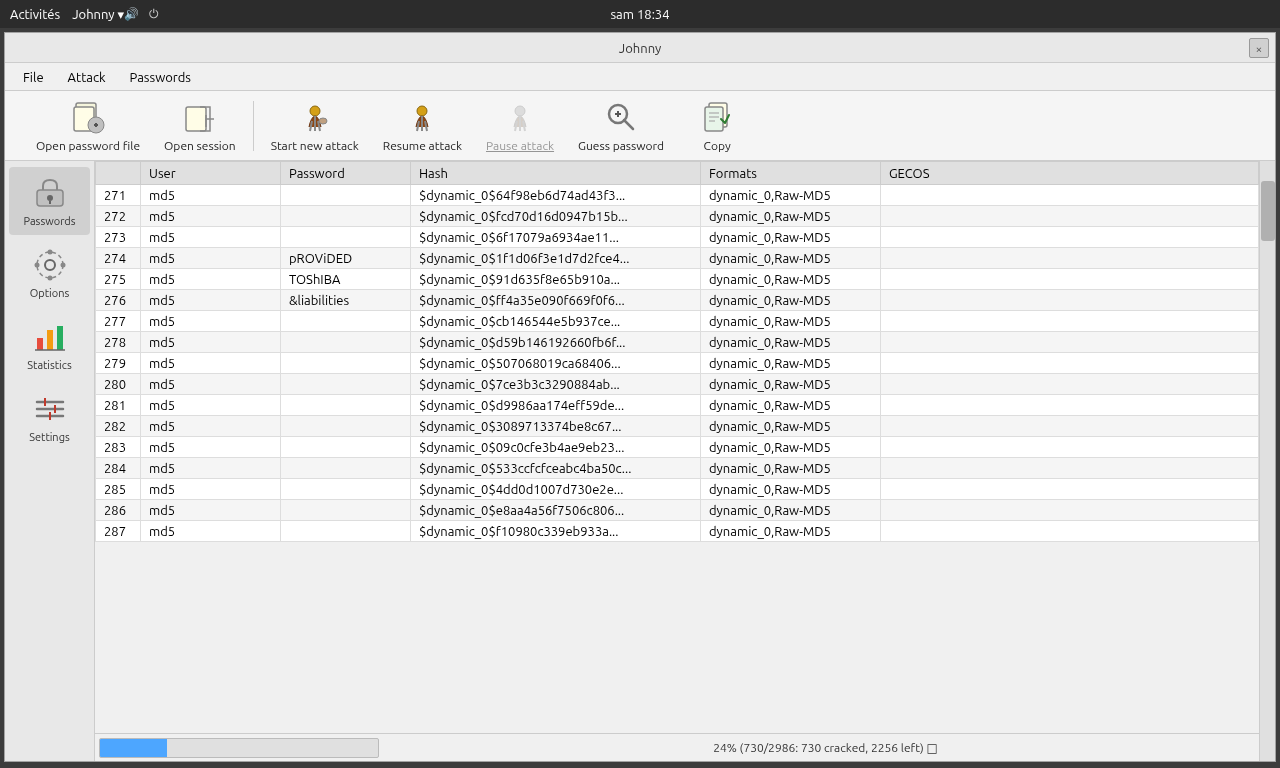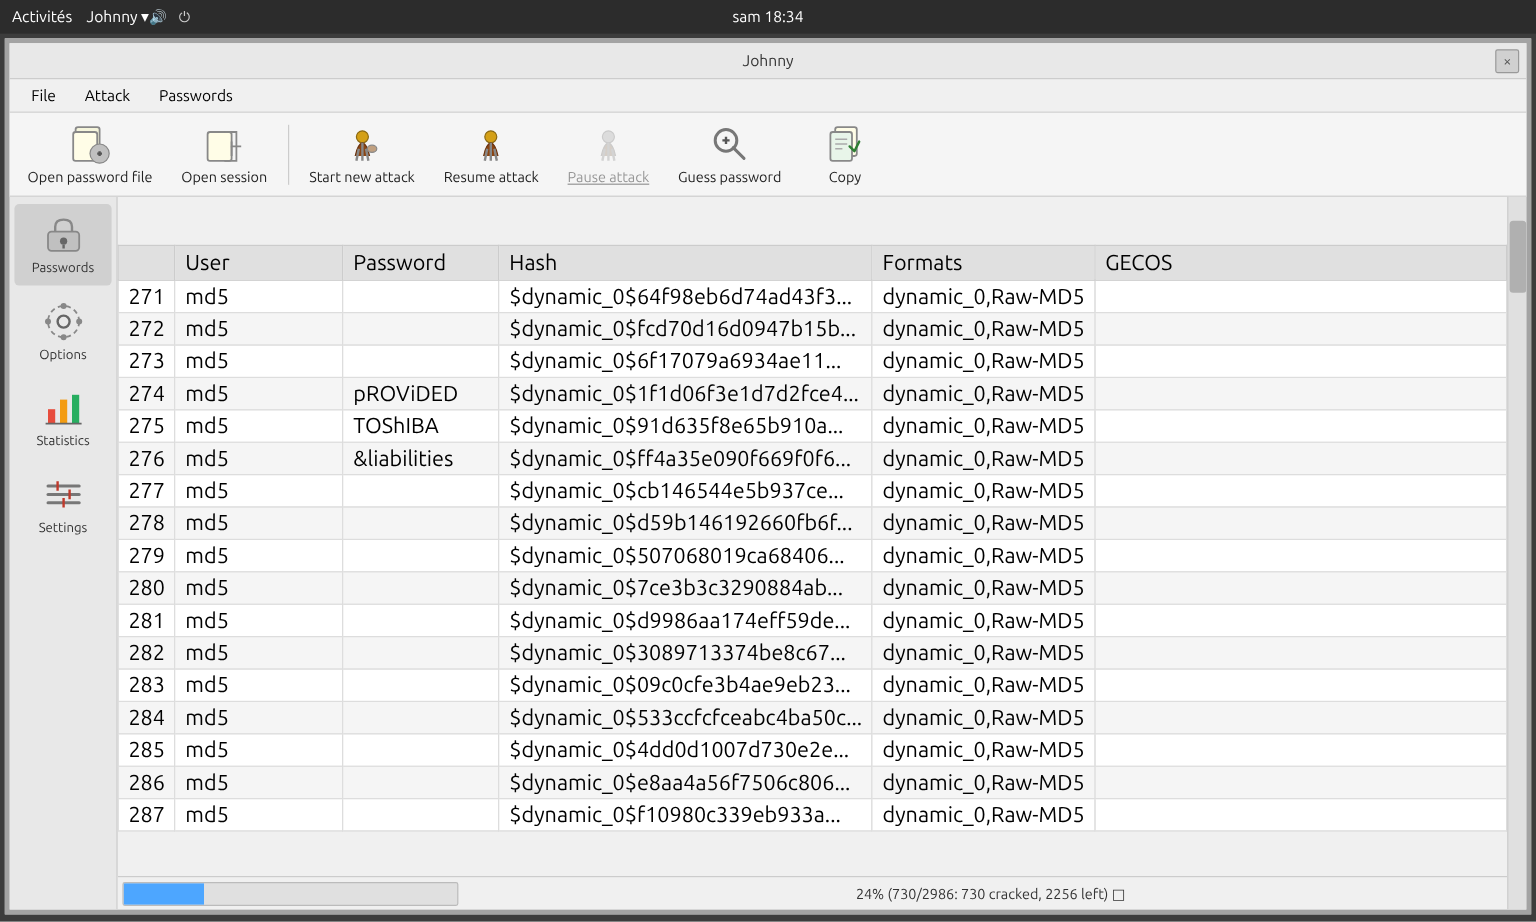--- a/index.html
+++ b/index.html
@@ -27,21 +27,21 @@
     #system-bar-left { display: flex; align-items: center; gap: 12px; }
     #system-bar-center { position: absolute; left: 50%; transform: translateX(-50%); color: #fff; font-size: 13px; }
     #system-bar-right { display: flex; align-items: center; gap: 10px; color: #ccc; font-size: 12px; }
 
     
     #app-window {
       background: #f0f0f0;
       margin: 4px auto;
       width: 1272px;
       height: 730px;
-      border: 4px solid #a3a3a3;
+      border: 1px solid #a3a3a3;
       display: flex;
       flex-direction: column;
       position: relative;
     }
 
     
     #title-bar {
       background: #e8e8e8;
       height: 30px;
       display: flex;
@@ -84,21 +84,21 @@
       border-radius: 3px;
       font-size: 13px;
     }
 
     
     #toolbar {
       background: #f5f5f5;
       height: 70px;
       display: flex;
       align-items: center;
-      padding: 4px 4px;
+      padding: 4px 20px;
       border-bottom: 1px solid #ccc;
       gap: 2px;
     }
     .toolbar-btn {
       display: flex;
       flex-direction: column;
       align-items: center;
       justify-content: center;
       padding: 4px 10px;
       cursor: pointer;
@@ -173,22 +173,21 @@
       overflow: hidden;
     }
     #table-container {
       flex: 1;
       overflow-y: auto;
       overflow-x: hidden;
     }
     table {
       width: 100%;
       border-collapse: collapse;
-      font-size: 18px;
-      margin-top: 40px;
+      font-size: 13px;
     }
     thead th {
       background: #e0e0e0;
       border: 1px solid #ccc;
       padding: 4px 8px;
       text-align: left;
       font-weight: normal;
       position: sticky;
       top: 0;
       z-index: 1;

